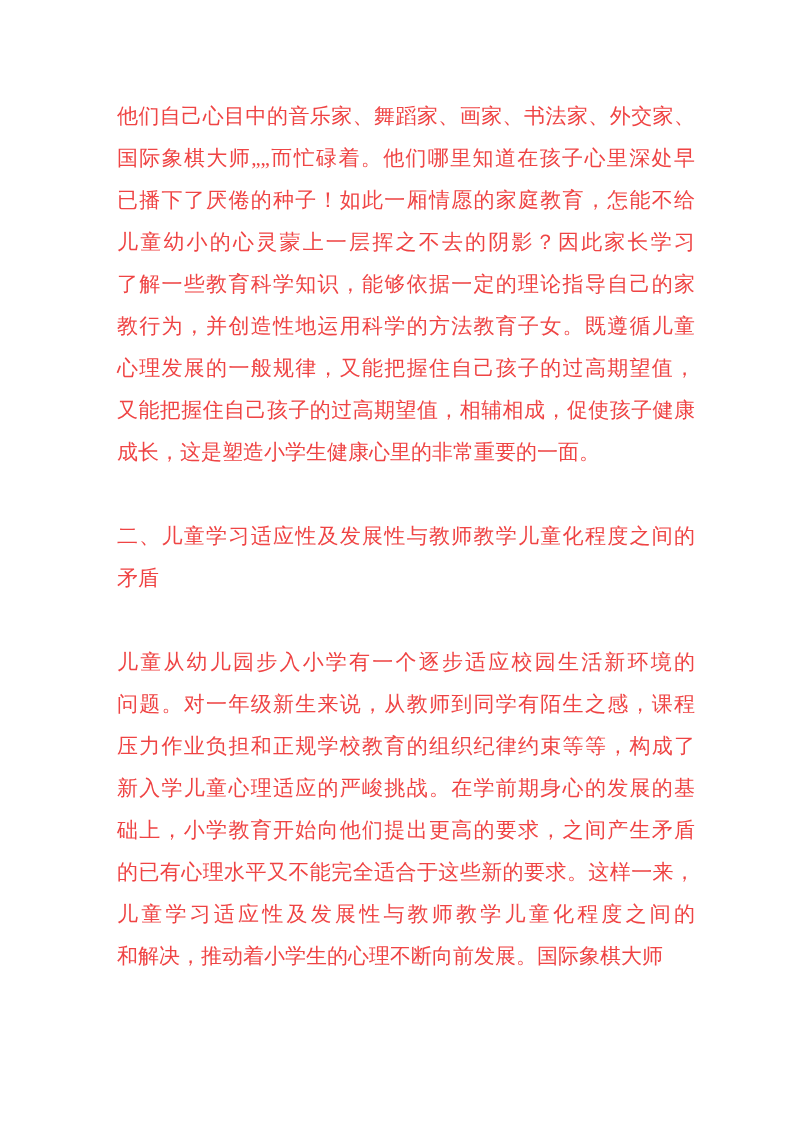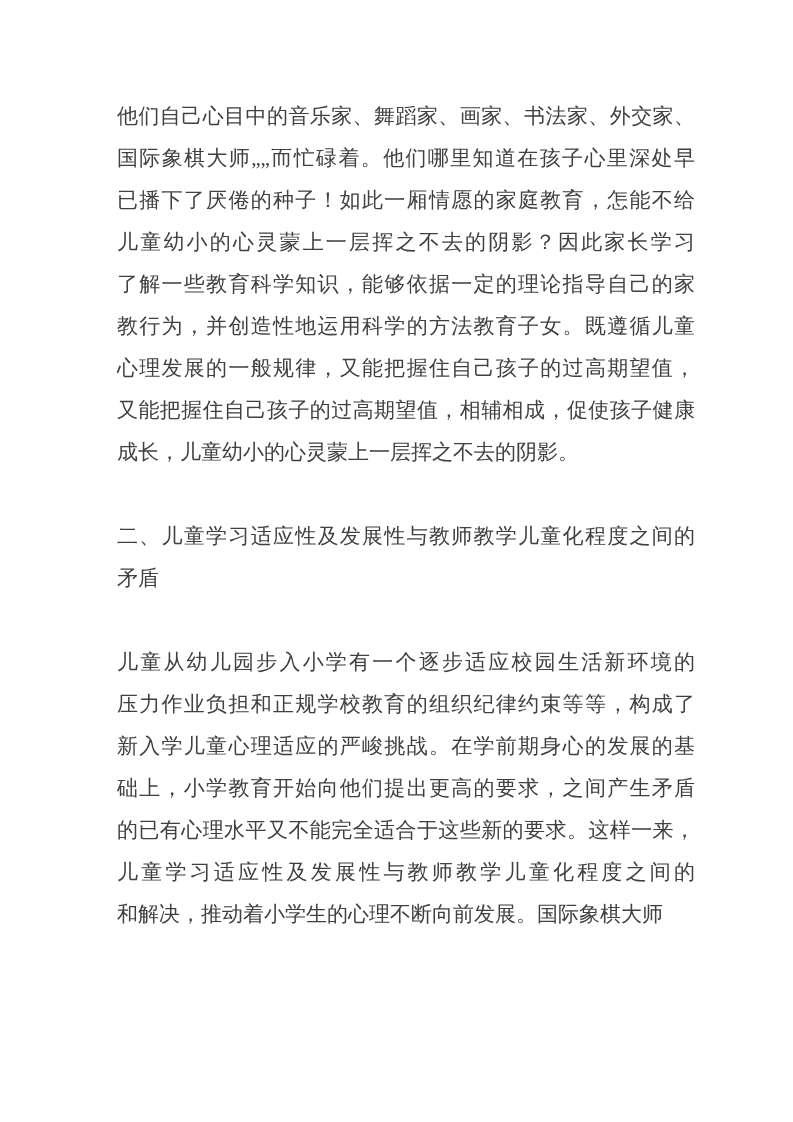--- a/index.html
+++ b/index.html
@@ -38,38 +38,39 @@
     letter-spacing: 0;
   }
   
   .para .line:last-child {
     text-align-last: left;
   }
 </style>
 </head>
 <body style="background: rgb(255, 255, 255);">
 
-<div class="doc-page" id="doc-root" style="color: #404040;">
+<div class="doc-page" id="doc-root" style="color: #ef4444;">
     <div class="para">
       <div class="line">他们自己心目中的音乐家、舞蹈家、画家、书法家、外交家、</div>
       <div class="line">国际象棋大师„„而忙碌着。他们哪里知道在孩子心里深处早</div>
       <div class="line">已播下了厌倦的种子！如此一厢情愿的家庭教育，怎能不给</div>
       <div class="line">儿童幼小的心灵蒙上一层挥之不去的阴影？因此家长学习</div>
       <div class="line">了解一些教育科学知识，能够依据一定的理论指导自己的家</div>
       <div class="line">教行为，并创造性地运用科学的方法教育子女。既遵循儿童</div>
       <div class="line">心理发展的一般规律，又能把握住自己孩子的过高期望值，</div>
       <div class="line">又能把握住自己孩子的过高期望值，相辅相成，促使孩子健康</div>
-      <div class="line">成长，儿童幼小的心灵蒙上一层挥之不去的阴影。</div>
+      <div class="line">成长，这是塑造小学生健康心里的非常重要的一面。</div>
     </div>
     <div class="para">
       <div class="line">二、儿童学习适应性及发展性与教师教学儿童化程度之间的</div>
       <div class="line">矛盾</div>
     </div>
     <div class="para">
       <div class="line">儿童从幼儿园步入小学有一个逐步适应校园生活新环境的</div>
+      <div class="line">问题。对一年级新生来说，从教师到同学有陌生之感，课程</div>
       <div class="line">压力作业负担和正规学校教育的组织纪律约束等等，构成了</div>
       <div class="line">新入学儿童心理适应的严峻挑战。在学前期身心的发展的基</div>
       <div class="line">础上，小学教育开始向他们提出更高的要求，之间产生矛盾</div>
       <div class="line">的已有心理水平又不能完全适合于这些新的要求。这样一来，</div>
       <div class="line">儿童学习适应性及发展性与教师教学儿童化程度之间的</div>
       <div class="line">和解决，推动着小学生的心理不断向前发展。国际象棋大师</div>
     </div>
   </div>
 
 </body></html>

